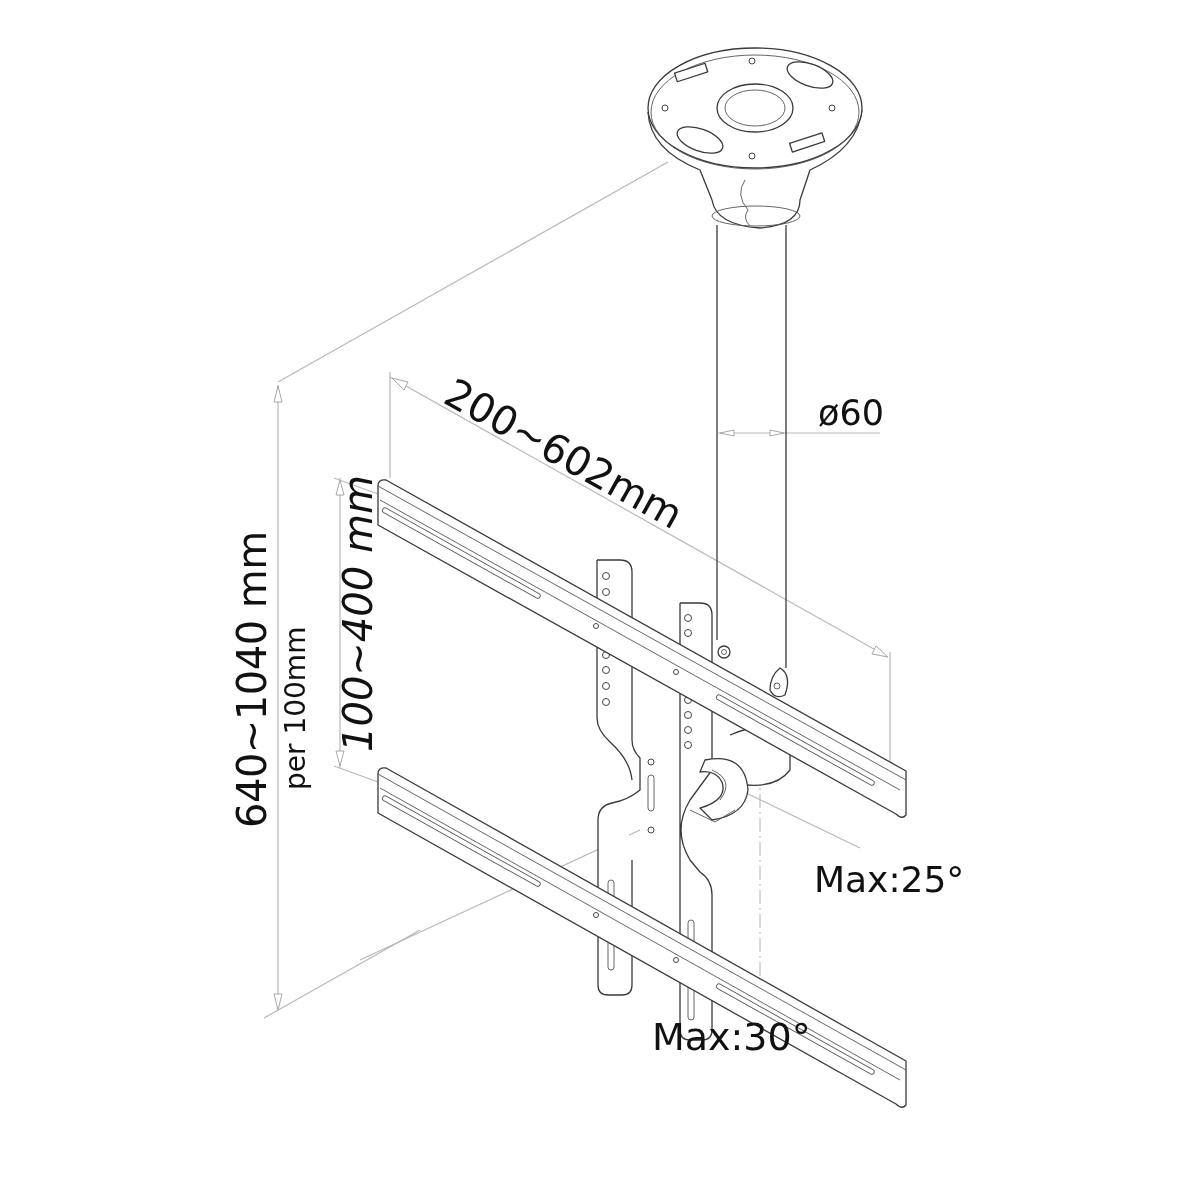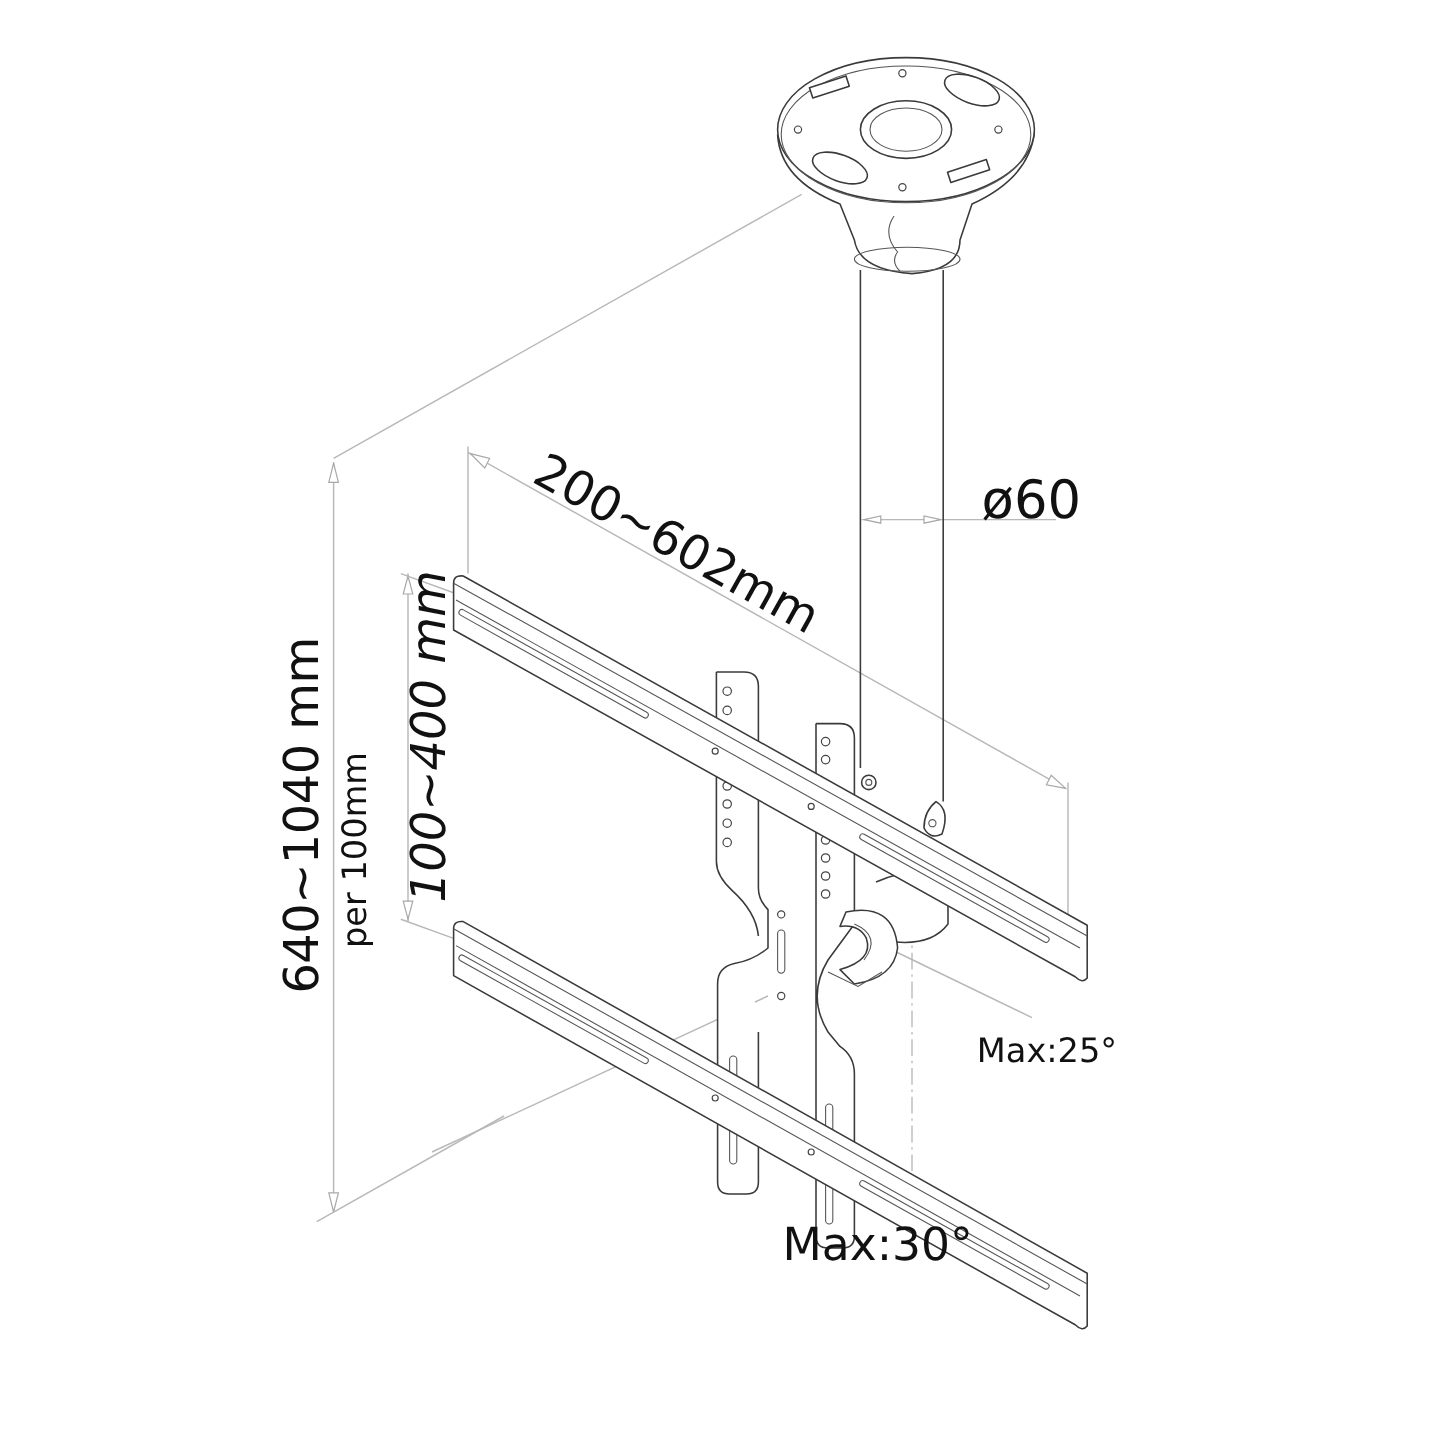--- a/index.html
+++ b/index.html
@@ -10,22 +10,22 @@
     .dimarrow { fill: #ffffff; stroke: #a8a8a8; stroke-width: 1; }
     .part { fill: #ffffff; stroke: #3a3a3a; stroke-width: 1.3; stroke-linejoin: round; }
     .part-thin { fill: none; stroke: #555555; stroke-width: 0.9; }
     .hole { fill: #ffffff; stroke: #444444; stroke-width: 1; }
     .center { fill: none; stroke: #b0b0b0; stroke-width: 1; stroke-dasharray: 14 4 2 4; }
     .label { position: absolute; color: #111111; white-space: nowrap; font-family: "DejaVu Sans", sans-serif; transform-origin: 0 0; line-height: 1; }
     .lbl-height { left: 232px; top: 828px; font-size: 40px; transform: rotate(-90deg); letter-spacing: -0.5px; }
     .lbl-height-note { left: 282px; top: 790px; font-size: 28px; transform: rotate(-90deg); }
     .lbl-vesa-v { left: 338px; top: 752px; font-size: 40px; font-style: italic; transform: rotate(-90deg); }
     .lbl-vesa-h { left: 458px; top: 372px; font-size: 40px; transform: rotate(29deg); }
-    .lbl-pole { left: 818px; top: 396px; font-size: 44px; }
-    .lbl-tilt { left: 814px; top: 862px; font-size: 28px; }
+    .lbl-pole { left: 818px; top: 396px; font-size: 35px; }
+    .lbl-tilt { left: 814px; top: 862px; font-size: 36px; }
     .lbl-swivel { left: 652px; top: 1018px; font-size: 38px; }
   </style>
 </head>
 <body>
 
 <div id="stage">
 
   <svg width="1200" height="1200" viewBox="0 0 1200 1200">
 
     <g>

